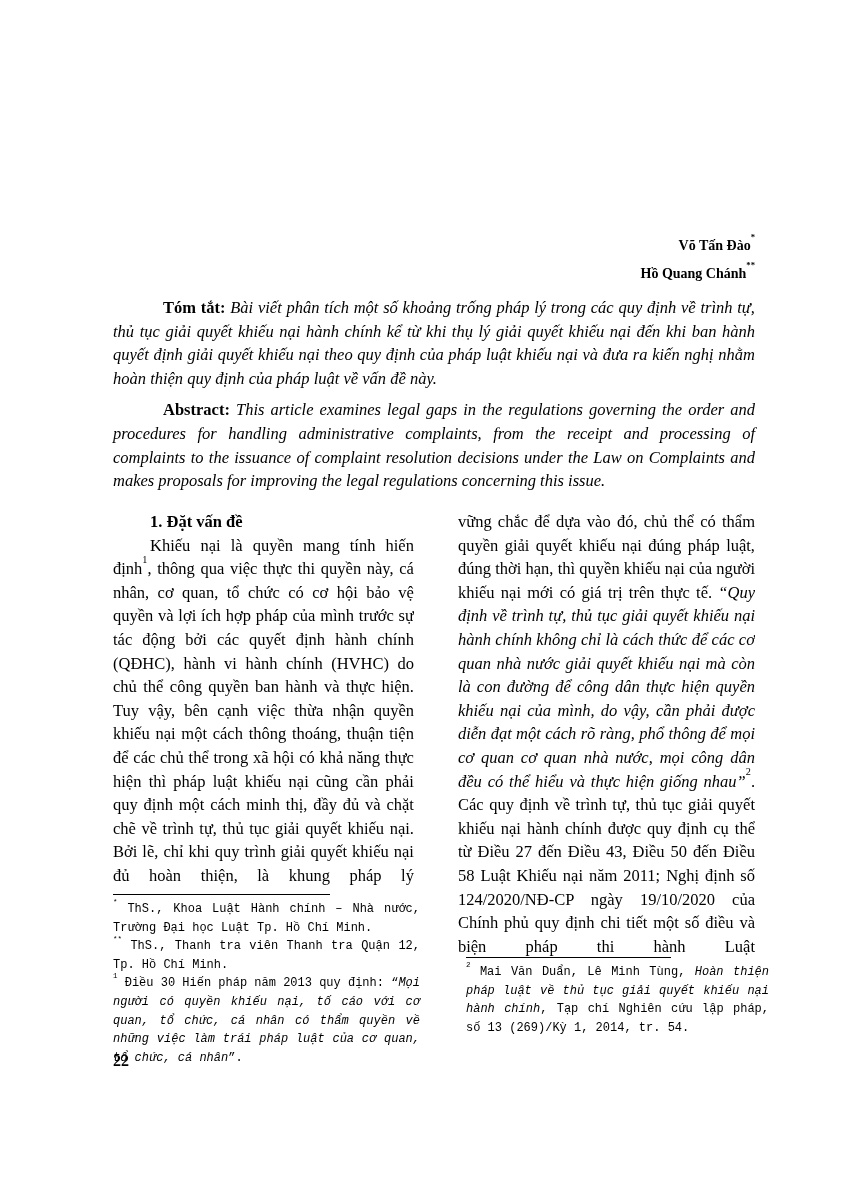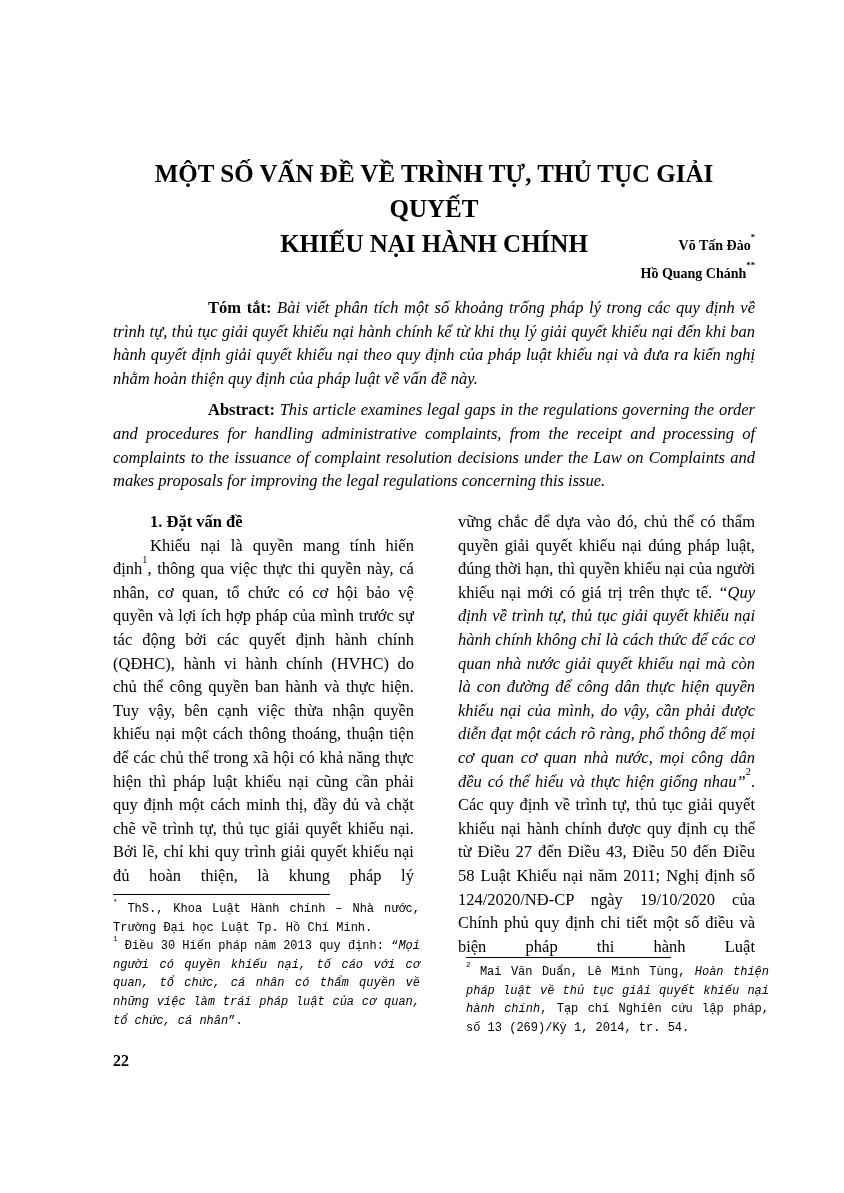--- a/index.html
+++ b/index.html
@@ -28,21 +28,21 @@
     font-size:62%;
     position:relative;top:-0.45em;
     line-height:0;
   }
   .abstracts{
     position:absolute;top:296px;left:113px;width:642px;
     font-size:16.5px;line-height:23.6px;
     text-align:justify;
   }
   .abstracts p{margin:0 0 8px 0;text-indent:50px;}
-  .abstracts .lbl{font-weight:bold;font-style:normal;margin-left:45px;}
+  .abstracts .lbl{font-weight:bold;font-style:normal;}
   .abstracts .it,.abstracts em{font-style:italic;}
   .columns{
     position:absolute;top:510px;left:113px;width:642px;
     display:flex;gap:44px;
     font-size:16.5px;line-height:23.6px;
     text-align:justify;
   }
   .col-left{width:307px;max-height:388px;overflow:hidden;}
   .col-right{width:303px;max-height:450px;overflow:hidden;}
   .heading{margin:0;font-weight:bold;text-indent:37px;}
@@ -66,24 +66,20 @@
   .page-number{
     position:absolute;top:1052px;left:113px;
     font-size:16px;font-weight:bold;
   }
 </style>
 </head>
 <body>
 
 <div class="page">
 
-  <h1 class="title">
-      <span class="tl">MỘT SỐ VẤN ĐỀ VỀ TRÌNH TỰ, THỦ TỤC GIẢI QUYẾT</span>
-      <span class="tl">KHIẾU NẠI HÀNH CHÍNH</span>
-    </h1>
 
   <div class="authors">
     <div class="author"><span>Võ Tấn Đào</span><sup class="sup">*</sup></div>
     <div class="author"><span>Hồ Quang Chánh</span><sup class="sup">**</sup></div>
   </div>
 
   <div class="abstracts">
     <p class="abs"><b class="lbl">Tóm tắt:</b> <span class="it">Bài viết phân tích một số khoảng trống pháp lý trong các quy định về trình tự, thủ tục giải quyết khiếu nại hành chính kể từ khi thụ lý giải quyết khiếu nại đến khi ban hành quyết định giải quyết khiếu nại theo quy định của pháp luật khiếu nại và đưa ra kiến nghị nhằm hoàn thiện quy định của pháp luật về vấn đề này.</span></p>
     <p class="abs"><b class="lbl">Abstract:</b> <span class="it">This article examines legal gaps in the regulations governing the order and procedures for handling administrative complaints, from the receipt and processing of complaints to the issuance of complaint resolution decisions under the Law on Complaints and makes proposals for improving the legal regulations concerning this issue.</span></p>
   </div>
@@ -94,20 +90,21 @@
       <p class="bpar indent jlast"><span>Khiếu nại là quyền mang tính hiến định</span><sup class="sup">1</sup><span>, thông qua việc thực thi quyền này, cá nhân, cơ quan, tổ chức có cơ hội bảo vệ quyền và lợi ích hợp pháp của mình trước sự tác động bởi các quyết định hành chính (QĐHC), hành vi hành chính (HVHC) do chủ thể công quyền ban hành và thực hiện. Tuy vậy, bên cạnh việc thừa nhận quyền khiếu nại một cách thông thoáng, thuận tiện để các chủ thể trong xã hội có khả năng thực hiện thì pháp luật khiếu nại cũng cần phải quy định một cách minh thị, đầy đủ và chặt chẽ về trình tự, thủ tục giải quyết khiếu nại. Bởi lẽ, chỉ khi quy trình giải quyết khiếu nại đủ hoàn thiện, là khung pháp lý</span></p>
     </div>
     <div class="col col-right">
       <p class="bpar jlast"><span>vững chắc để dựa vào đó, chủ thể có thẩm quyền giải quyết khiếu nại đúng pháp luật, đúng thời hạn, thì quyền khiếu nại của người khiếu nại mới có giá trị trên thực tế. </span><em>“Quy định về trình tự, thủ tục giải quyết khiếu nại hành chính không chỉ là cách thức để các cơ quan nhà nước giải quyết khiếu nại mà còn là con đường để công dân thực hiện quyền khiếu nại của mình, do vậy, cần phải được diễn đạt một cách rõ ràng, phổ thông để mọi cơ quan cơ quan nhà nước, mọi công dân đều có thể hiểu và thực hiện giống nhau”</em><sup class="sup">2</sup><span>. Các quy định về trình tự, thủ tục giải quyết khiếu nại hành chính được quy định cụ thể từ Điều 27 đến Điều 43, Điều 50 đến Điều 58 Luật Khiếu nại năm 2011; Nghị định số 124/2020/NĐ-CP ngày 19/10/2020 của Chính phủ quy định chi tiết một số điều và biện pháp thi hành Luật</span></p>
     </div>
   </div>
 
   <div class="fn-left">
     <div class="fn-rule"></div>
     <p class="fn"><sup class="sup">*</sup><span> ThS., Khoa Luật Hành chính – Nhà nước, Trường Đại học Luật Tp. Hồ Chí Minh.</span></p>
+    <p class="fn"><sup class="sup">**</sup><span> ThS., Thanh tra viên Thanh tra Quận 12, Tp. Hồ Chí Minh.</span></p>
     <p class="fn"><sup class="sup">1</sup><span> Điều 30 Hiến pháp năm 2013 quy định: “</span><em>Mọi người có quyền khiếu nại, tố cáo với cơ quan, tổ chức, cá nhân có thẩm quyền về những việc làm trái pháp luật của cơ quan, tổ chức, cá nhân</em><span>”.</span></p>
   </div>
 
   <div class="fn-right">
     <div class="fn-rule"></div>
     <p class="fn"><sup class="sup">2</sup><span> Mai Văn Duẩn, Lê Minh Tùng, </span><em>Hoàn thiện pháp luật về thủ tục giải quyết khiếu nại hành chính</em><span>, Tạp chí Nghiên cứu lập pháp, số 13 (269)/Kỳ 1, 2014, tr. 54.</span></p>
   </div>
 
   <div class="page-number">22</div>
 

